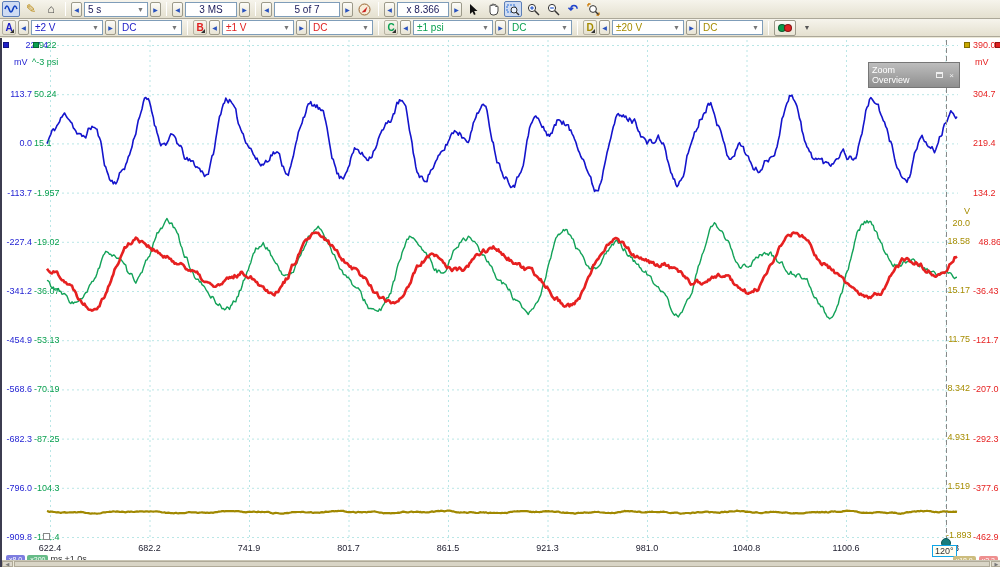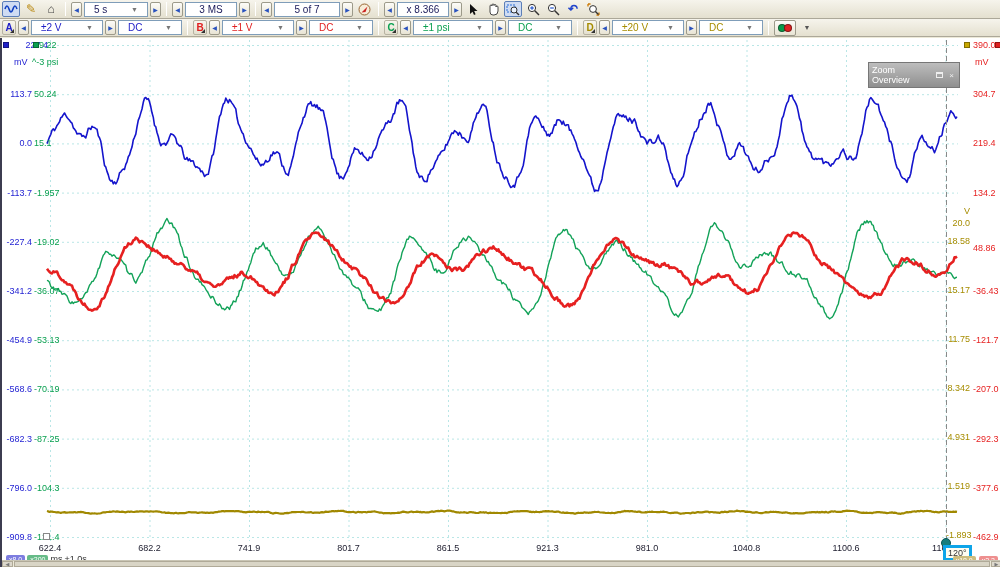--- a/index.html
+++ b/index.html
@@ -8,38 +8,38 @@
 
   
   .toolbar { display:flex; align-items:center; background:linear-gradient(#f6f4ec,#e4e0cf); border-bottom:1px solid #aca899; padding:1px 2px; gap:2px; }
   #toolbar-main { height:19px; }
   #toolbar-channels { height:18px; }
   .tbtn { height:16px; min-width:18px; display:flex; align-items:center; justify-content:center; border:1px solid transparent; border-radius:2px; background:transparent; font-size:10px; cursor:default; }
   .tbtn.selected { background:#cfdcf3; border-color:#5c7fb8; }
   .tbtn svg { display:block; }
   .sep { width:1px; height:14px; background:#b7b3a2; border-right:1px solid #fff; margin:0 3px; }
   .spin { width:11px; height:15px; display:flex; align-items:center; justify-content:center; border:1px solid #9c9a8a; border-radius:2px; background:linear-gradient(#fdfcf8,#e8e4d4); color:#2a52be; font-size:6px; }
-  .combo { height:15px; background:#fff; border:1px solid #7f9db9; display:flex; align-items:center; padding:0 9px; gap:3px; }
+  .combo { height:15px; background:#fff; border:1px solid #7f9db9; display:flex; align-items:center; padding:0 3px; gap:3px; }
   .combo .val { flex:1; white-space:nowrap; font-size:10px; color:#1a1a5a; }
   .combo .dd { color:#777; font-size:7px; }
   .numbox { height:15px; background:#fff; border:1px solid #7f9db9; display:flex; align-items:center; justify-content:center; padding:0 4px; font-size:10px; color:#1a1a5a; }
   .chan-letter { position:relative; width:14px; height:15px; display:flex; align-items:center; justify-content:center; font-weight:bold; font-size:10px; background:linear-gradient(#f8f6ee,#e4e0cf); border:1px solid #b7b3a2; border-radius:2px; }
   .chan-letter::after { content:""; position:absolute; right:1px; bottom:1px; border-left:4px solid transparent; border-bottom:4px solid #333; }
   .dot { width:8px; height:8px; border-radius:50%; display:inline-block; border:1px solid rgba(0,0,0,.4); }
 
   
   #chart { position:absolute; left:0; top:38px; width:1000px; height:529px; background:#fff; border-left:2px solid #3c3c50; }
   #grid-svg, #wave-svg { position:absolute; left:0; top:0; }
   .axlbl { position:absolute; font-size:9px; line-height:10px; white-space:nowrap; }
   .sq { position:absolute; width:6px; height:6px; border:1px solid rgba(0,0,0,.35); }
   #zoom-overview { position:absolute; left:866px; top:24px; width:92px; height:13px; background:linear-gradient(#bdbdbd,#8f8f8f); color:#fff; display:flex; align-items:center; padding:12px 3px; gap:3px; border:1px solid #777; }
   #zoom-overview .t { flex:1; font-size:9px; }
   #zoom-overview .wbtn { width:9px; height:9px; display:flex; align-items:center; justify-content:center; font-size:8px; color:#eee; }
   #zoom-overview .rest { width:7px; height:6px; border:1px solid #eee; border-top-width:2px; }
-  #ruler-tip { position:absolute; left:930px; top:507px; background:#fffef2; border:3px solid #0ea5e9; font-size:9px; padding:0 2px; color:#333;margin-left:11px; }
+  #ruler-tip { position:absolute; left:930px; top:507px; background:#fffef2; border:1px solid #0ea5e9; font-size:9px; padding:0 2px; color:#333; }
   #ruler-handle { position:absolute; left:939px; top:500px; width:10px; height:10px; border-radius:50%; background:#167d7d; border:1px solid #0c5555; }
   #tl-handle { position:absolute; left:41px; top:495px; width:7px; height:7px; background:#fff; border:1px solid #888; }
   .xlbl { position:absolute; width:50px; text-align:center; font-size:9px; color:#223; top:505px; }
   #bottom-info { position:absolute; left:4px; top:516px; display:flex; align-items:center; gap:2px; }
   #bottom-info .badge, #right-badges .badge { font-size:7px; color:#fff; padding:0 3px; height:9px; line-height:9px; border-radius:2px; }
   #bottom-info .unit, #bottom-info .off { font-size:9px; color:#333; }
   #right-badges { position:absolute; right:2px; top:518px; display:flex; gap:3px; }
   #scrollbar { position:absolute; left:0; top:522px; width:1000px; height:7px; background:#ece9d8; border-top:1px solid #c9c5b4; display:flex; align-items:stretch; }
   #scrollbar .arr { width:11px; font-size:5px; color:#777; display:flex; align-items:center; justify-content:center; background:#dcd8cc; border:1px solid #b0aa98; }
   #scrollbar .thumb { flex:1; background:#d9d5c6; border:1px solid #b0aa98; margin:0 1px; }
@@ -249,21 +249,21 @@
       <div class="axlbl" style="left: 32px; top: 248px; color: rgb(10, 160, 80); width: 30px; text-align: left;">-36.07</div>
       <div class="axlbl" style="left: 32px; top: 297.2px; color: rgb(10, 160, 80); width: 30px; text-align: left;">-53.13</div>
       <div class="axlbl" style="left: 32px; top: 346.4px; color: rgb(10, 160, 80); width: 30px; text-align: left;">-70.19</div>
       <div class="axlbl" style="left: 32px; top: 395.6px; color: rgb(10, 160, 80); width: 30px; text-align: left;">-87.25</div>
       <div class="axlbl" style="left: 32px; top: 444.8px; color: rgb(10, 160, 80); width: 30px; text-align: left;">-104.3</div>
       <div class="axlbl" style="left: 32px; top: 494px; color: rgb(10, 160, 80); width: 30px; text-align: left;">-121.4</div>
       <div class="axlbl" style="left: 971px; top: 2px; color: rgb(230, 34, 34); width: 28px; text-align: left;">390.0</div>
       <div class="axlbl" style="left: 971px; top: 51.2px; color: rgb(230, 34, 34); width: 28px; text-align: left;">304.7</div>
       <div class="axlbl" style="left: 971px; top: 100.4px; color: rgb(230, 34, 34); width: 28px; text-align: left;">219.4</div>
       <div class="axlbl" style="left: 971px; top: 149.6px; color: rgb(230, 34, 34); width: 28px; text-align: left;">134.2</div>
-      <div class="axlbl" style="left: 971px; top: 198.8px; color: rgb(230, 34, 34); width: 28px; text-align: left; margin-top: 6px;">48.86</div>
+      <div class="axlbl" style="left: 971px; top: 198.8px; color: rgb(230, 34, 34); width: 28px; text-align: right;">48.86</div>
       <div class="axlbl" style="left: 971px; top: 248px; color: rgb(230, 34, 34); width: 28px; text-align: left;">-36.43</div>
       <div class="axlbl" style="left: 971px; top: 297.2px; color: rgb(230, 34, 34); width: 28px; text-align: left;">-121.7</div>
       <div class="axlbl" style="left: 971px; top: 346.4px; color: rgb(230, 34, 34); width: 28px; text-align: left;">-207.0</div>
       <div class="axlbl" style="left: 971px; top: 395.6px; color: rgb(230, 34, 34); width: 28px; text-align: left;">-292.3</div>
       <div class="axlbl" style="left: 971px; top: 444.8px; color: rgb(230, 34, 34); width: 28px; text-align: left;">-377.6</div>
       <div class="axlbl" style="left: 971px; top: 494px; color: rgb(230, 34, 34); width: 28px; text-align: left;">-462.9</div>
       <div class="axlbl" style="left: 944px; top: 198px; color: rgb(166, 140, 0); width: 24px; text-align: right;">18.58</div>
       <div class="axlbl" style="left: 944px; top: 247px; color: rgb(166, 140, 0); width: 24px; text-align: right;">15.17</div>
       <div class="axlbl" style="left: 944px; top: 296px; color: rgb(166, 140, 0); width: 24px; text-align: right;">11.75</div>
       <div class="axlbl" style="left: 944px; top: 345px; color: rgb(166, 140, 0); width: 24px; text-align: right;">8.342</div>

